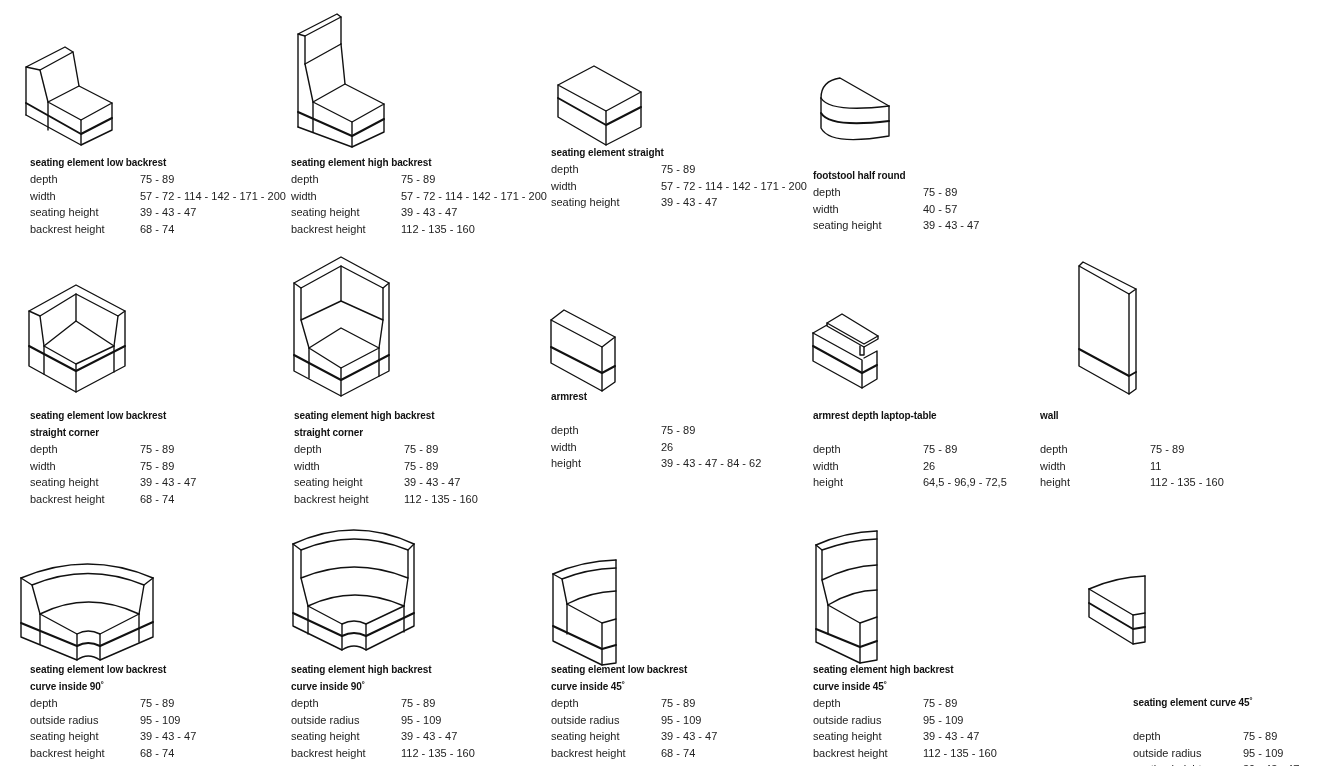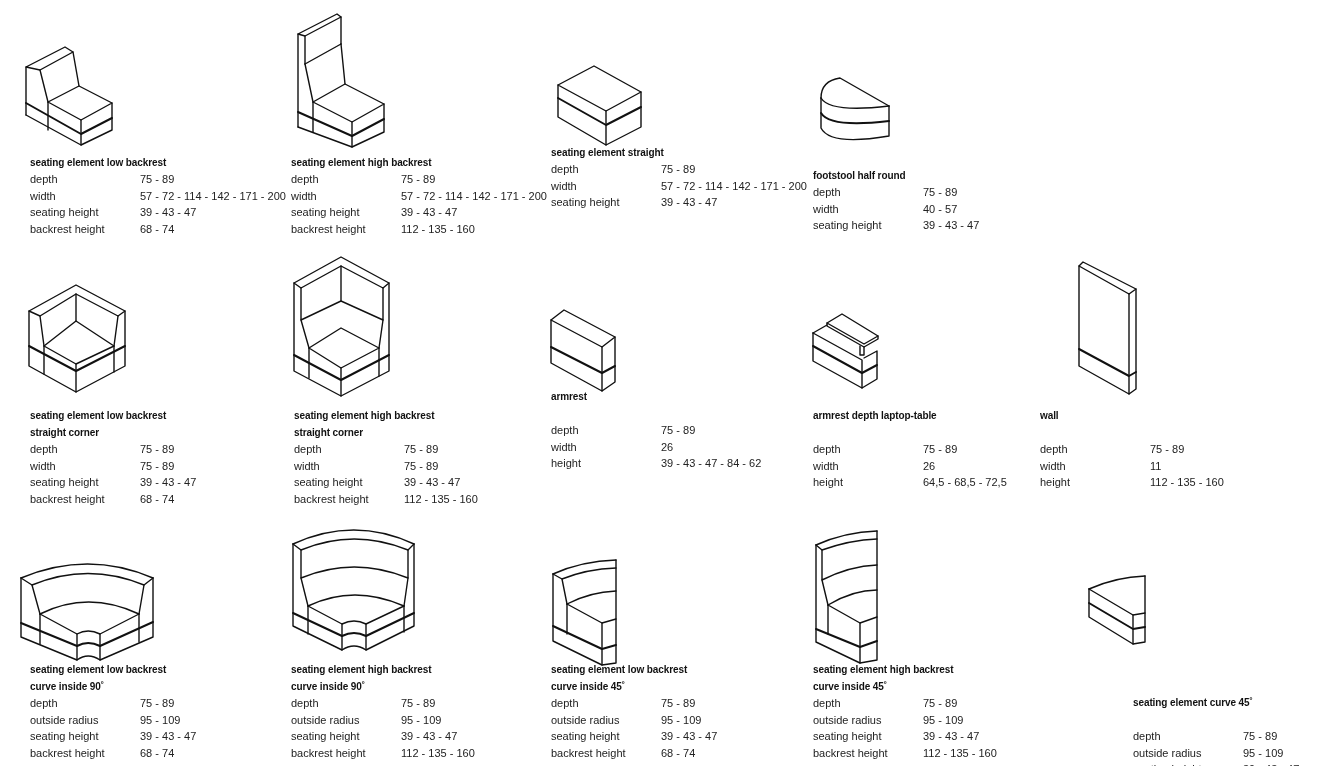--- a/index.html
+++ b/index.html
@@ -280,21 +280,21 @@
       <div class="row">
           <span class="k">depth</span>
           <span class="v">75 - 89</span>
         </div>
       <div class="row">
           <span class="k">width</span>
           <span class="v">26</span>
         </div>
       <div class="row">
           <span class="k">height</span>
-          <span class="v">64,5 - 68,5 - 72,5</span>
+          <span class="v">64,5 - 96,9 - 72,5</span>
         </div>
     </div>
   </div>
 </div>
 
 <div class="item">
   <div class="drawing" style="left:1078px;top:261px;">
     <svg width="62" height="136" viewBox="0 0 62 136">
       <path d="M1 5 L5 1 L58 28 L51 33 Z"></path>
       <path d="M1 5 L1 105 L51 133 L58 128 L58 28"></path>

